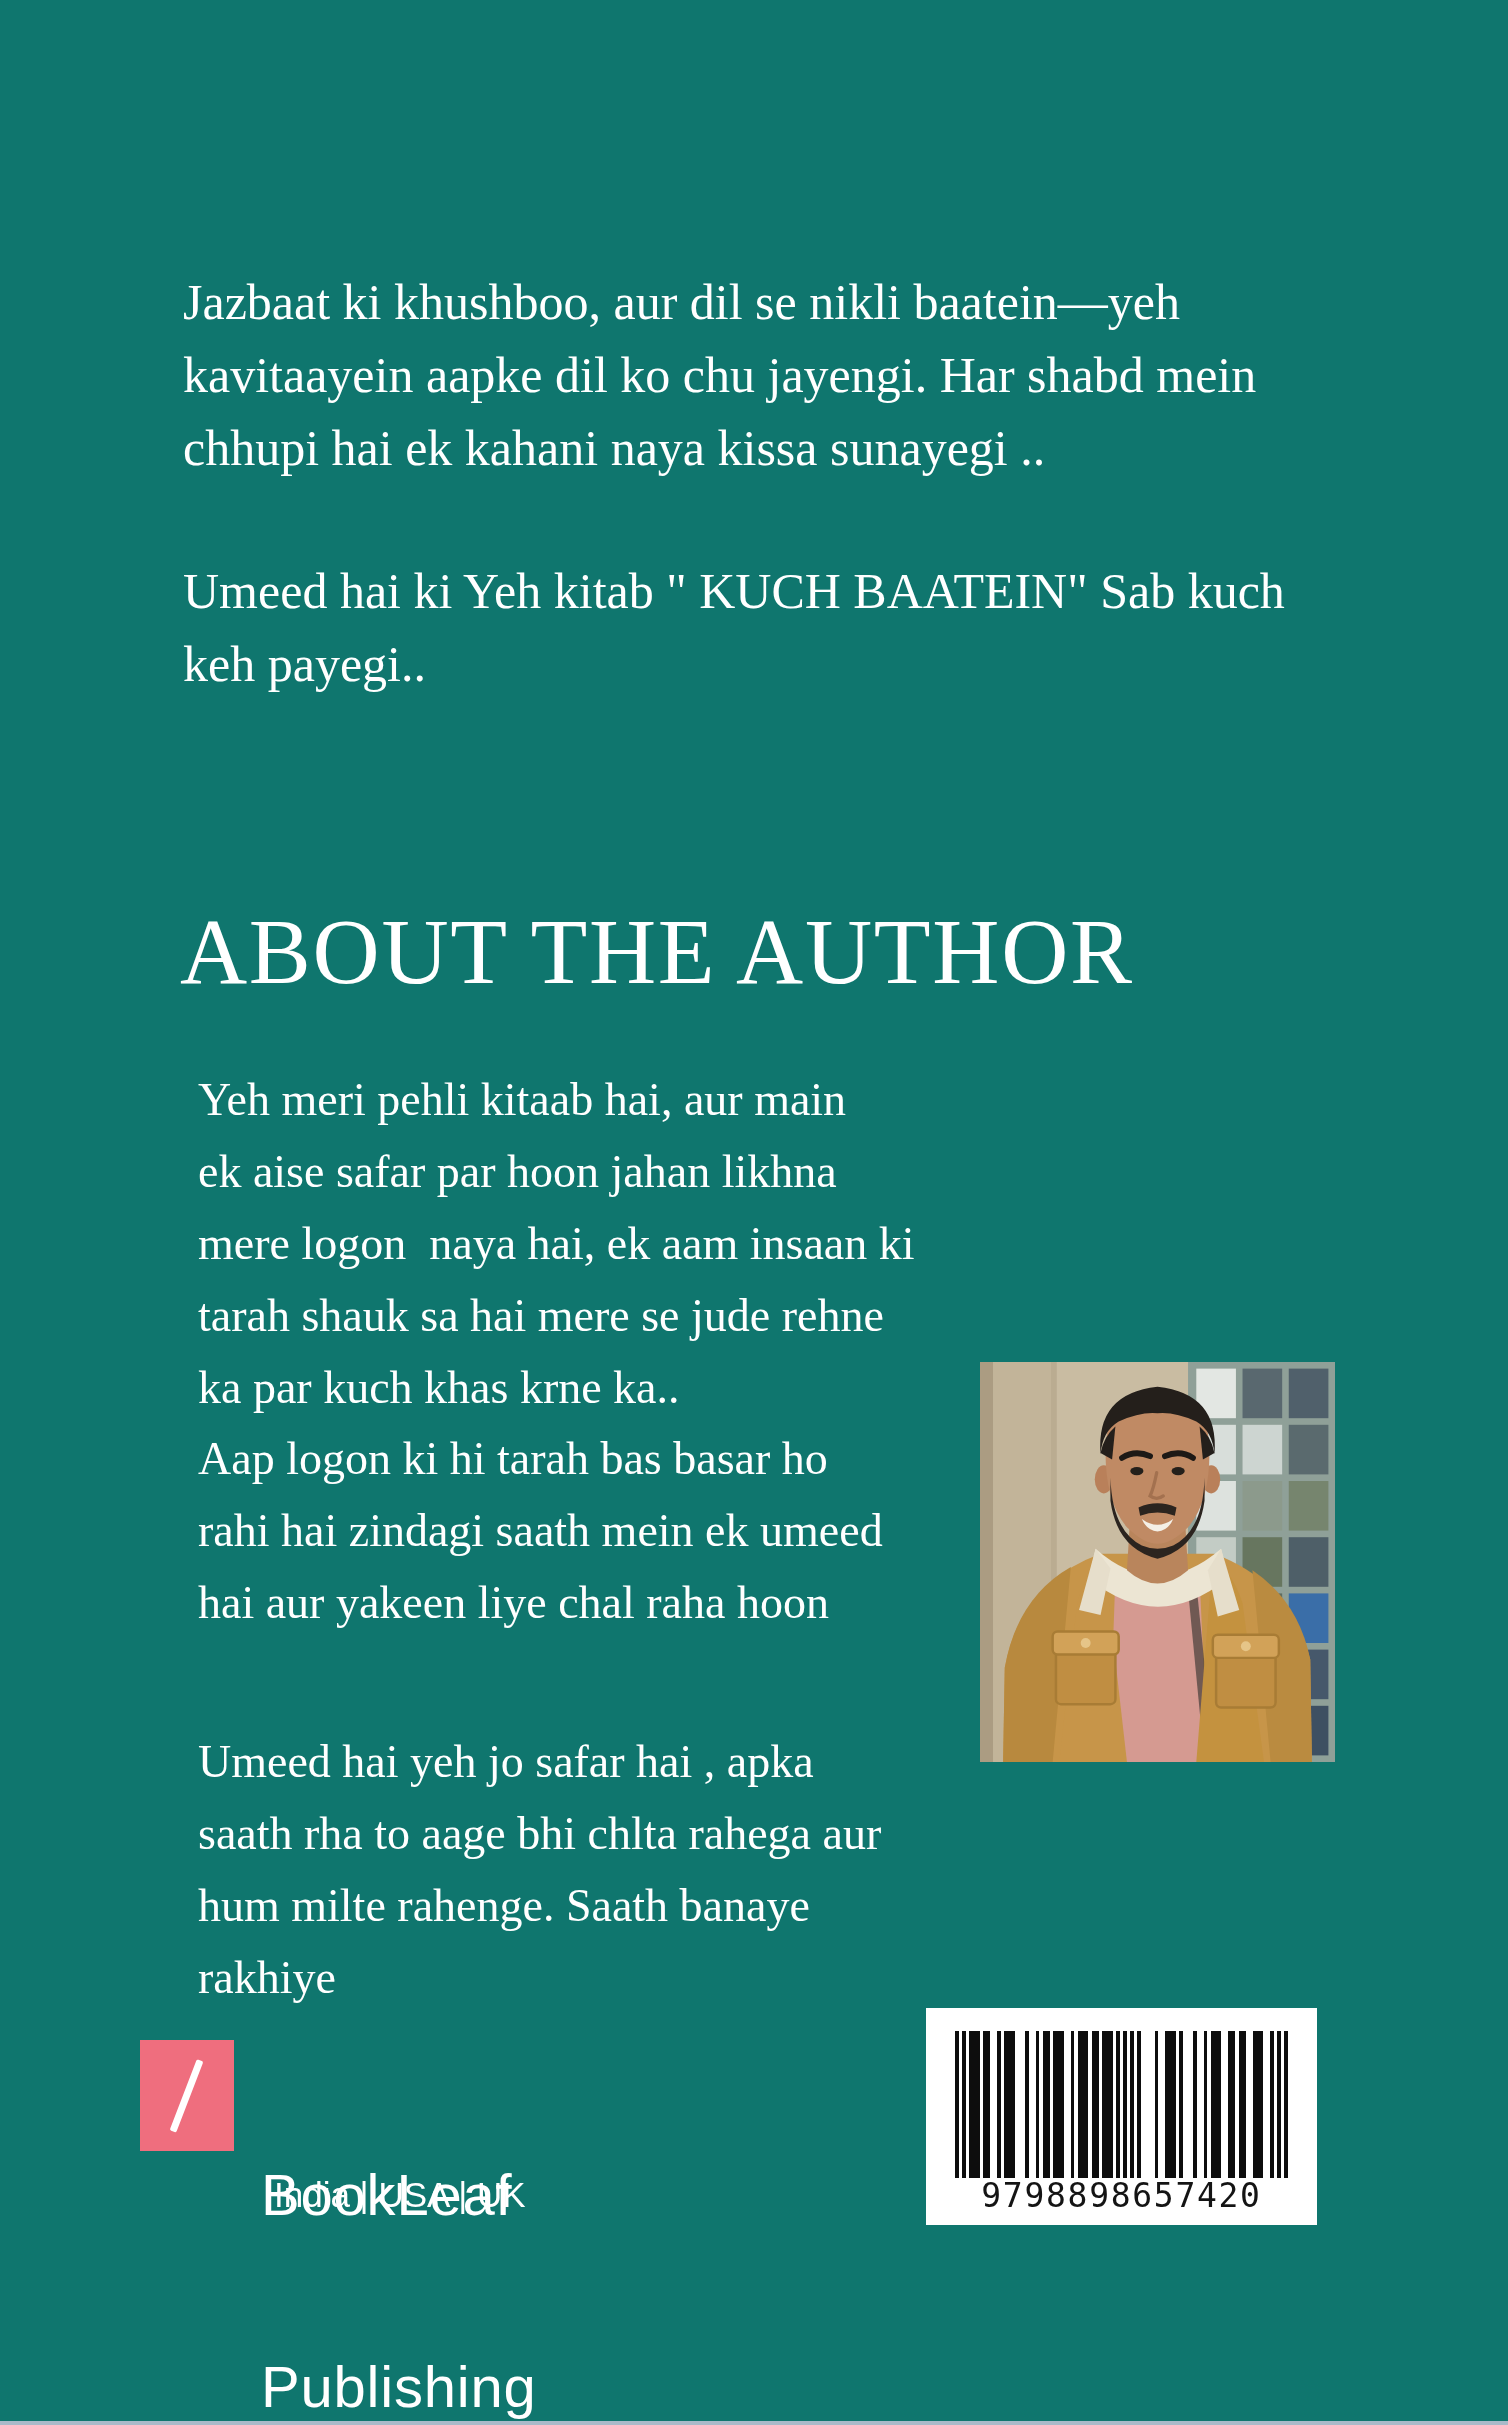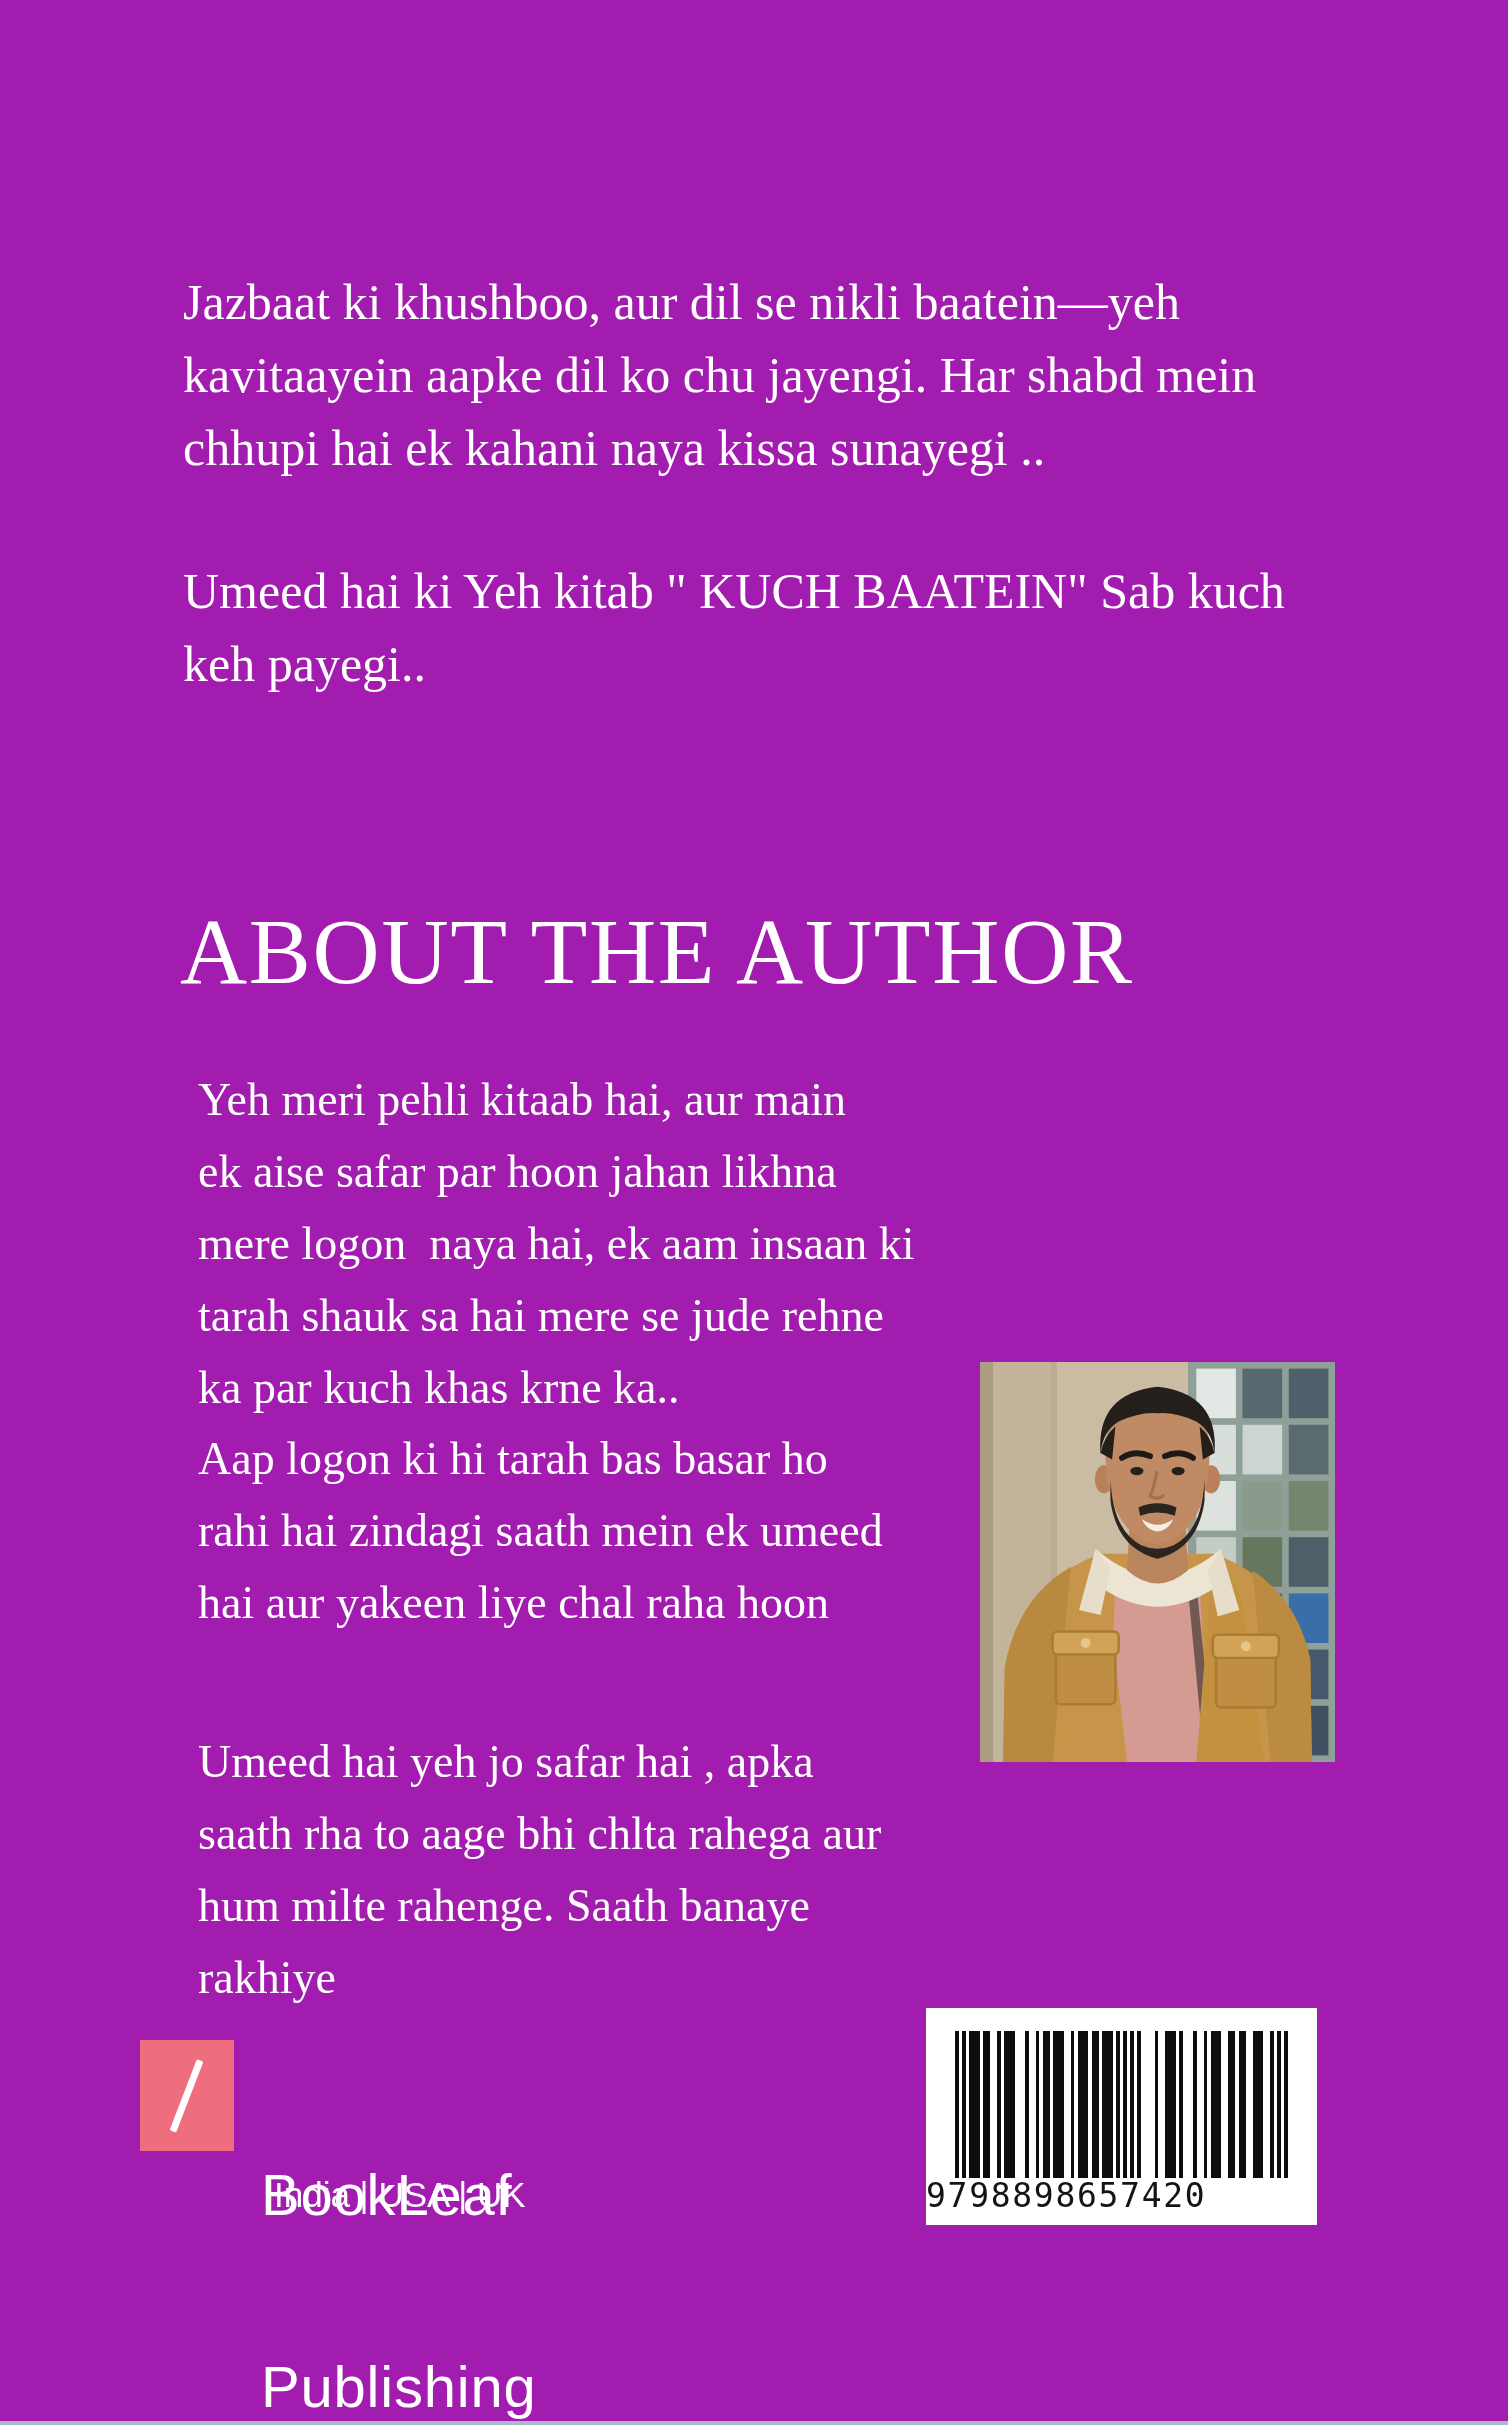--- a/index.html
+++ b/index.html
@@ -49,32 +49,33 @@
     background:#FFFFFF;
   }
   .bars{
     position:absolute;left:29px;top:23px;width:333px;height:147px;
   }
   .bars .bar{
     position:absolute;top:0;height:100%;background:#0D0D0D;
   }
   .barcode-number{
     position:absolute;left:0;bottom:10px;width:100%;
+    text-align:center;
     font-family:"DejaVu Sans Mono", monospace;
     font-size:33px;letter-spacing:1.7px;color:#141414;
   }
   .page-edge{
     position:absolute;left:0;bottom:0;width:100%;height:5px;
     background:#A9BAC9;
   }
 </style>
 </head>
 <body>
 
-<div class="cover" style="background: #a21caf;">
+<div class="cover" style="background: #0f766e;">
 
   <div class="textblock blurb" style="left:183px;top:266px;">
     <div class="line">Jazbaat ki khushboo, aur dil se nikli baatein—yeh</div>
     <div class="line">kavitaayein aapke dil ko chu jayengi. Har shabd mein</div>
     <div class="line">chhupi hai ek kahani naya kissa sunayegi ..</div>
   </div>
 
   <div class="textblock blurb" style="left:183px;top:555px;">
     <div class="line">Umeed hai ki Yeh kitab " KUCH BAATEIN" Sab kuch</div>
     <div class="line">keh payegi..</div>

